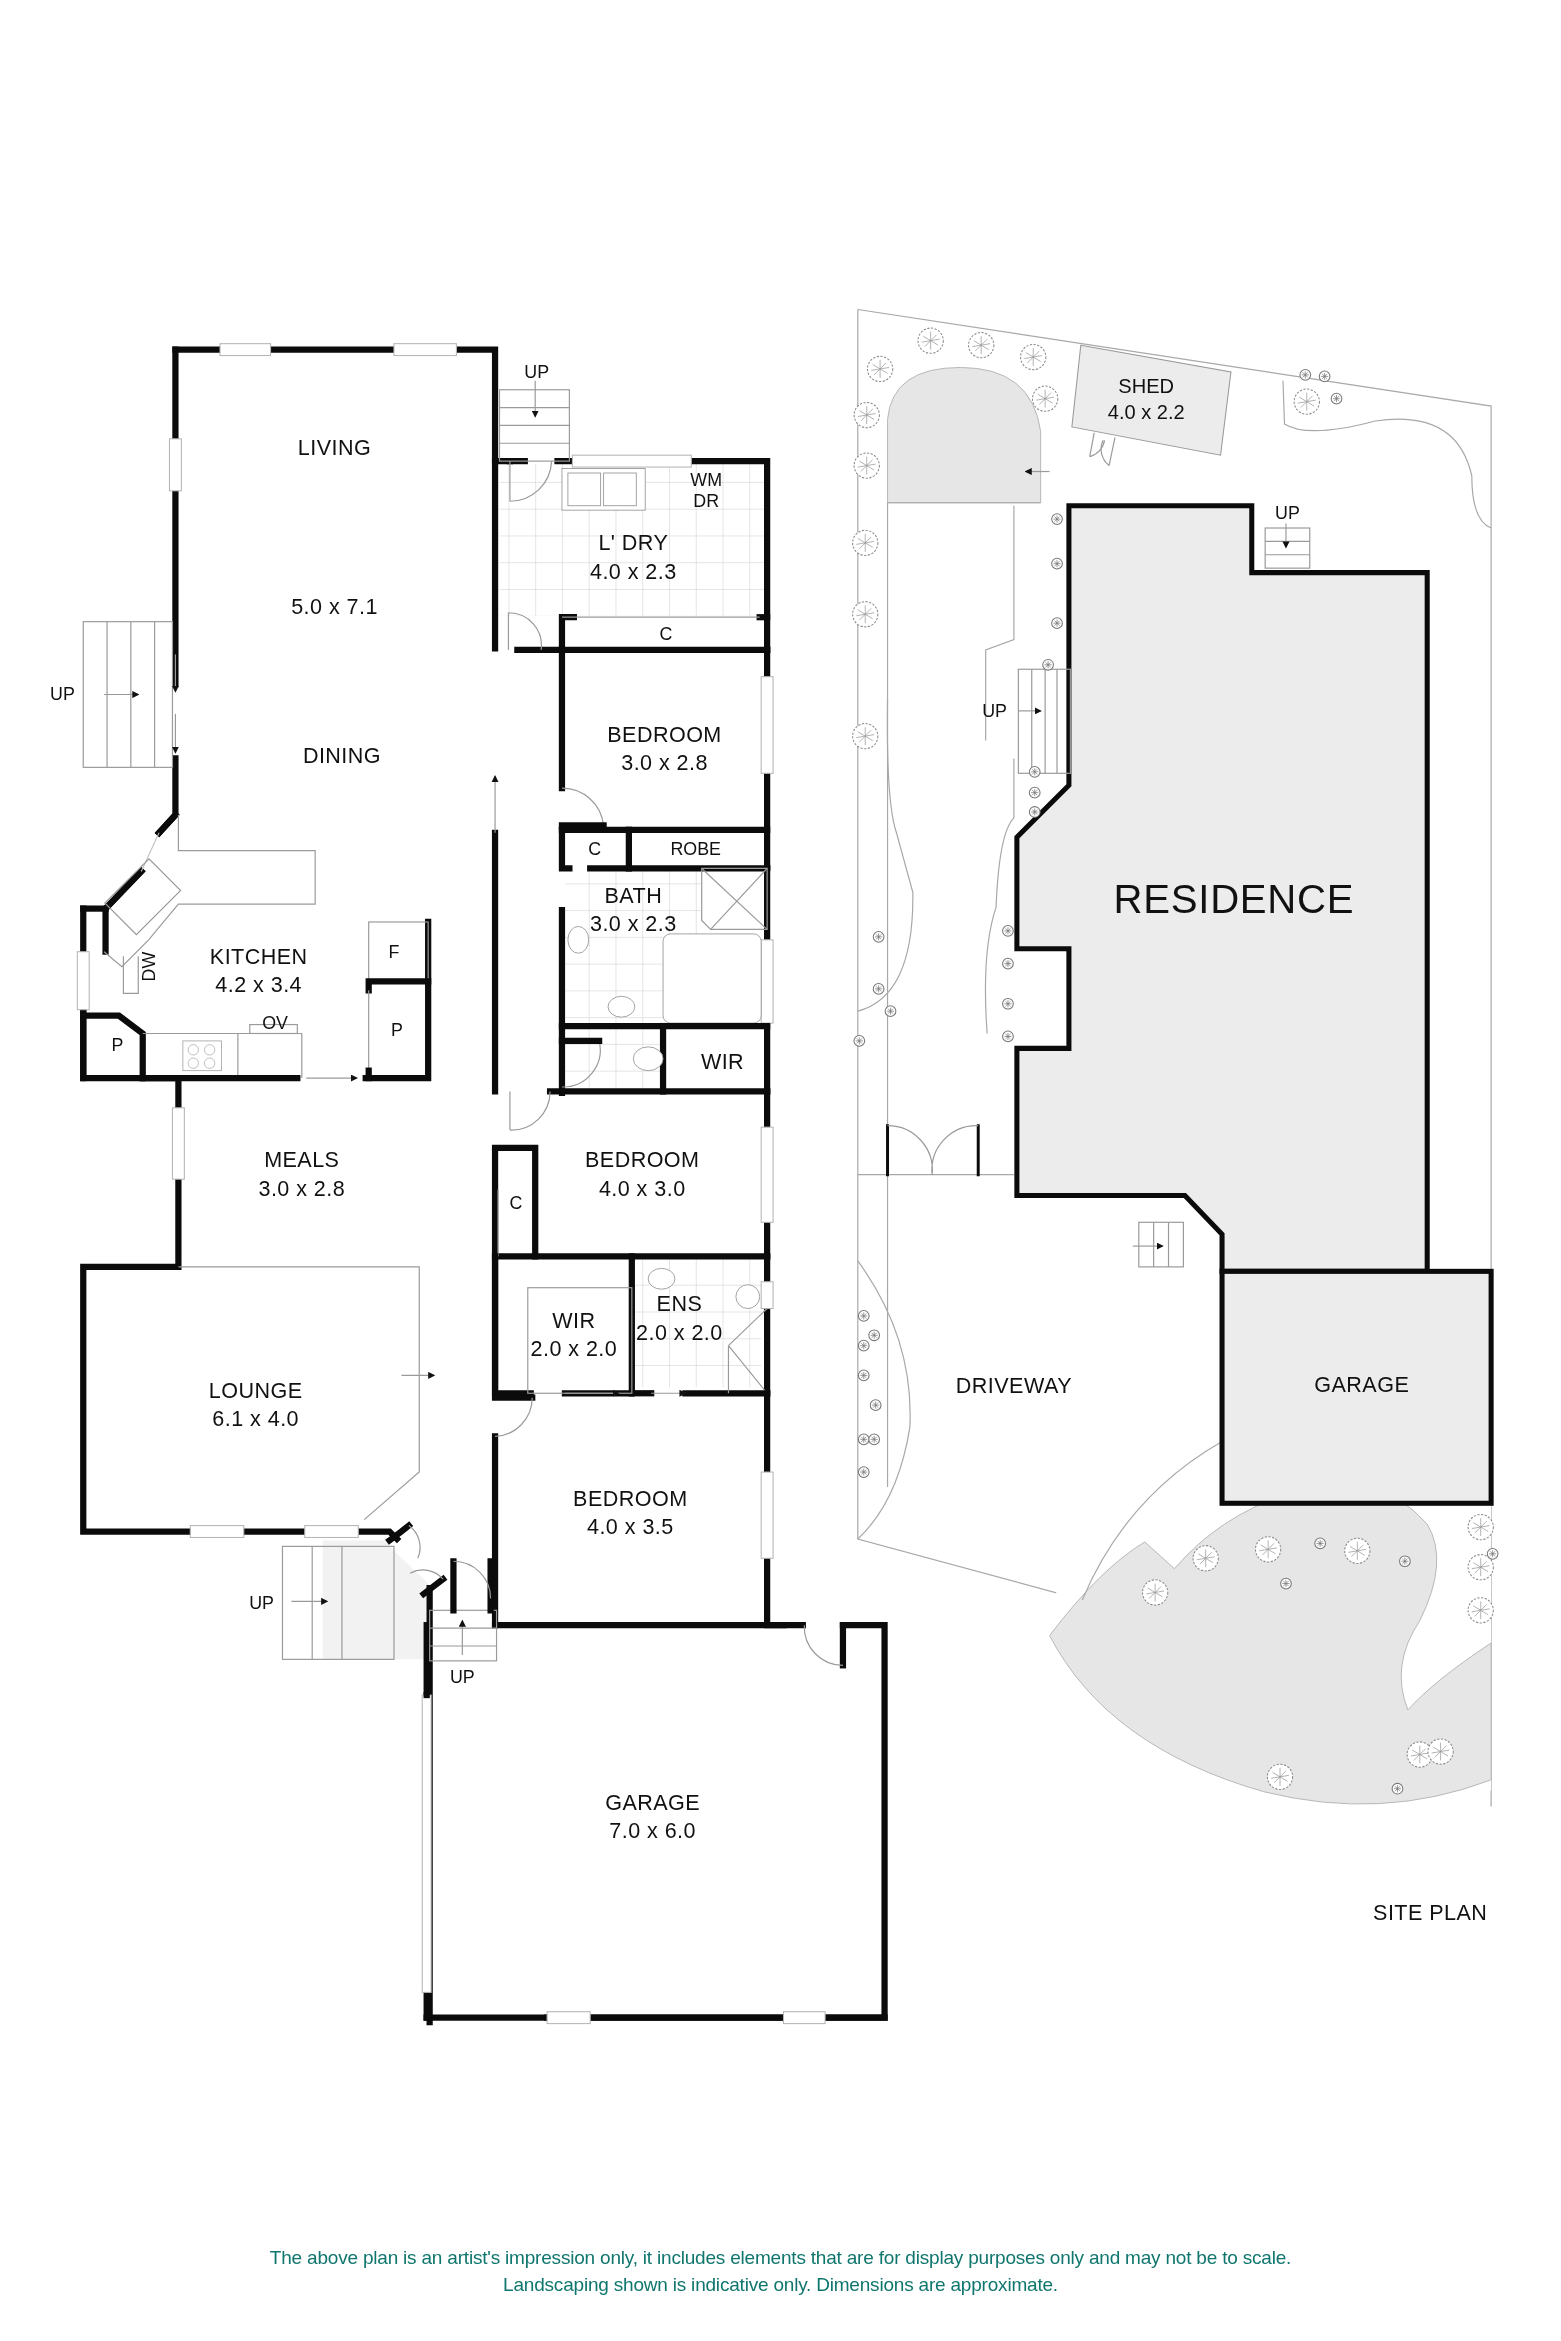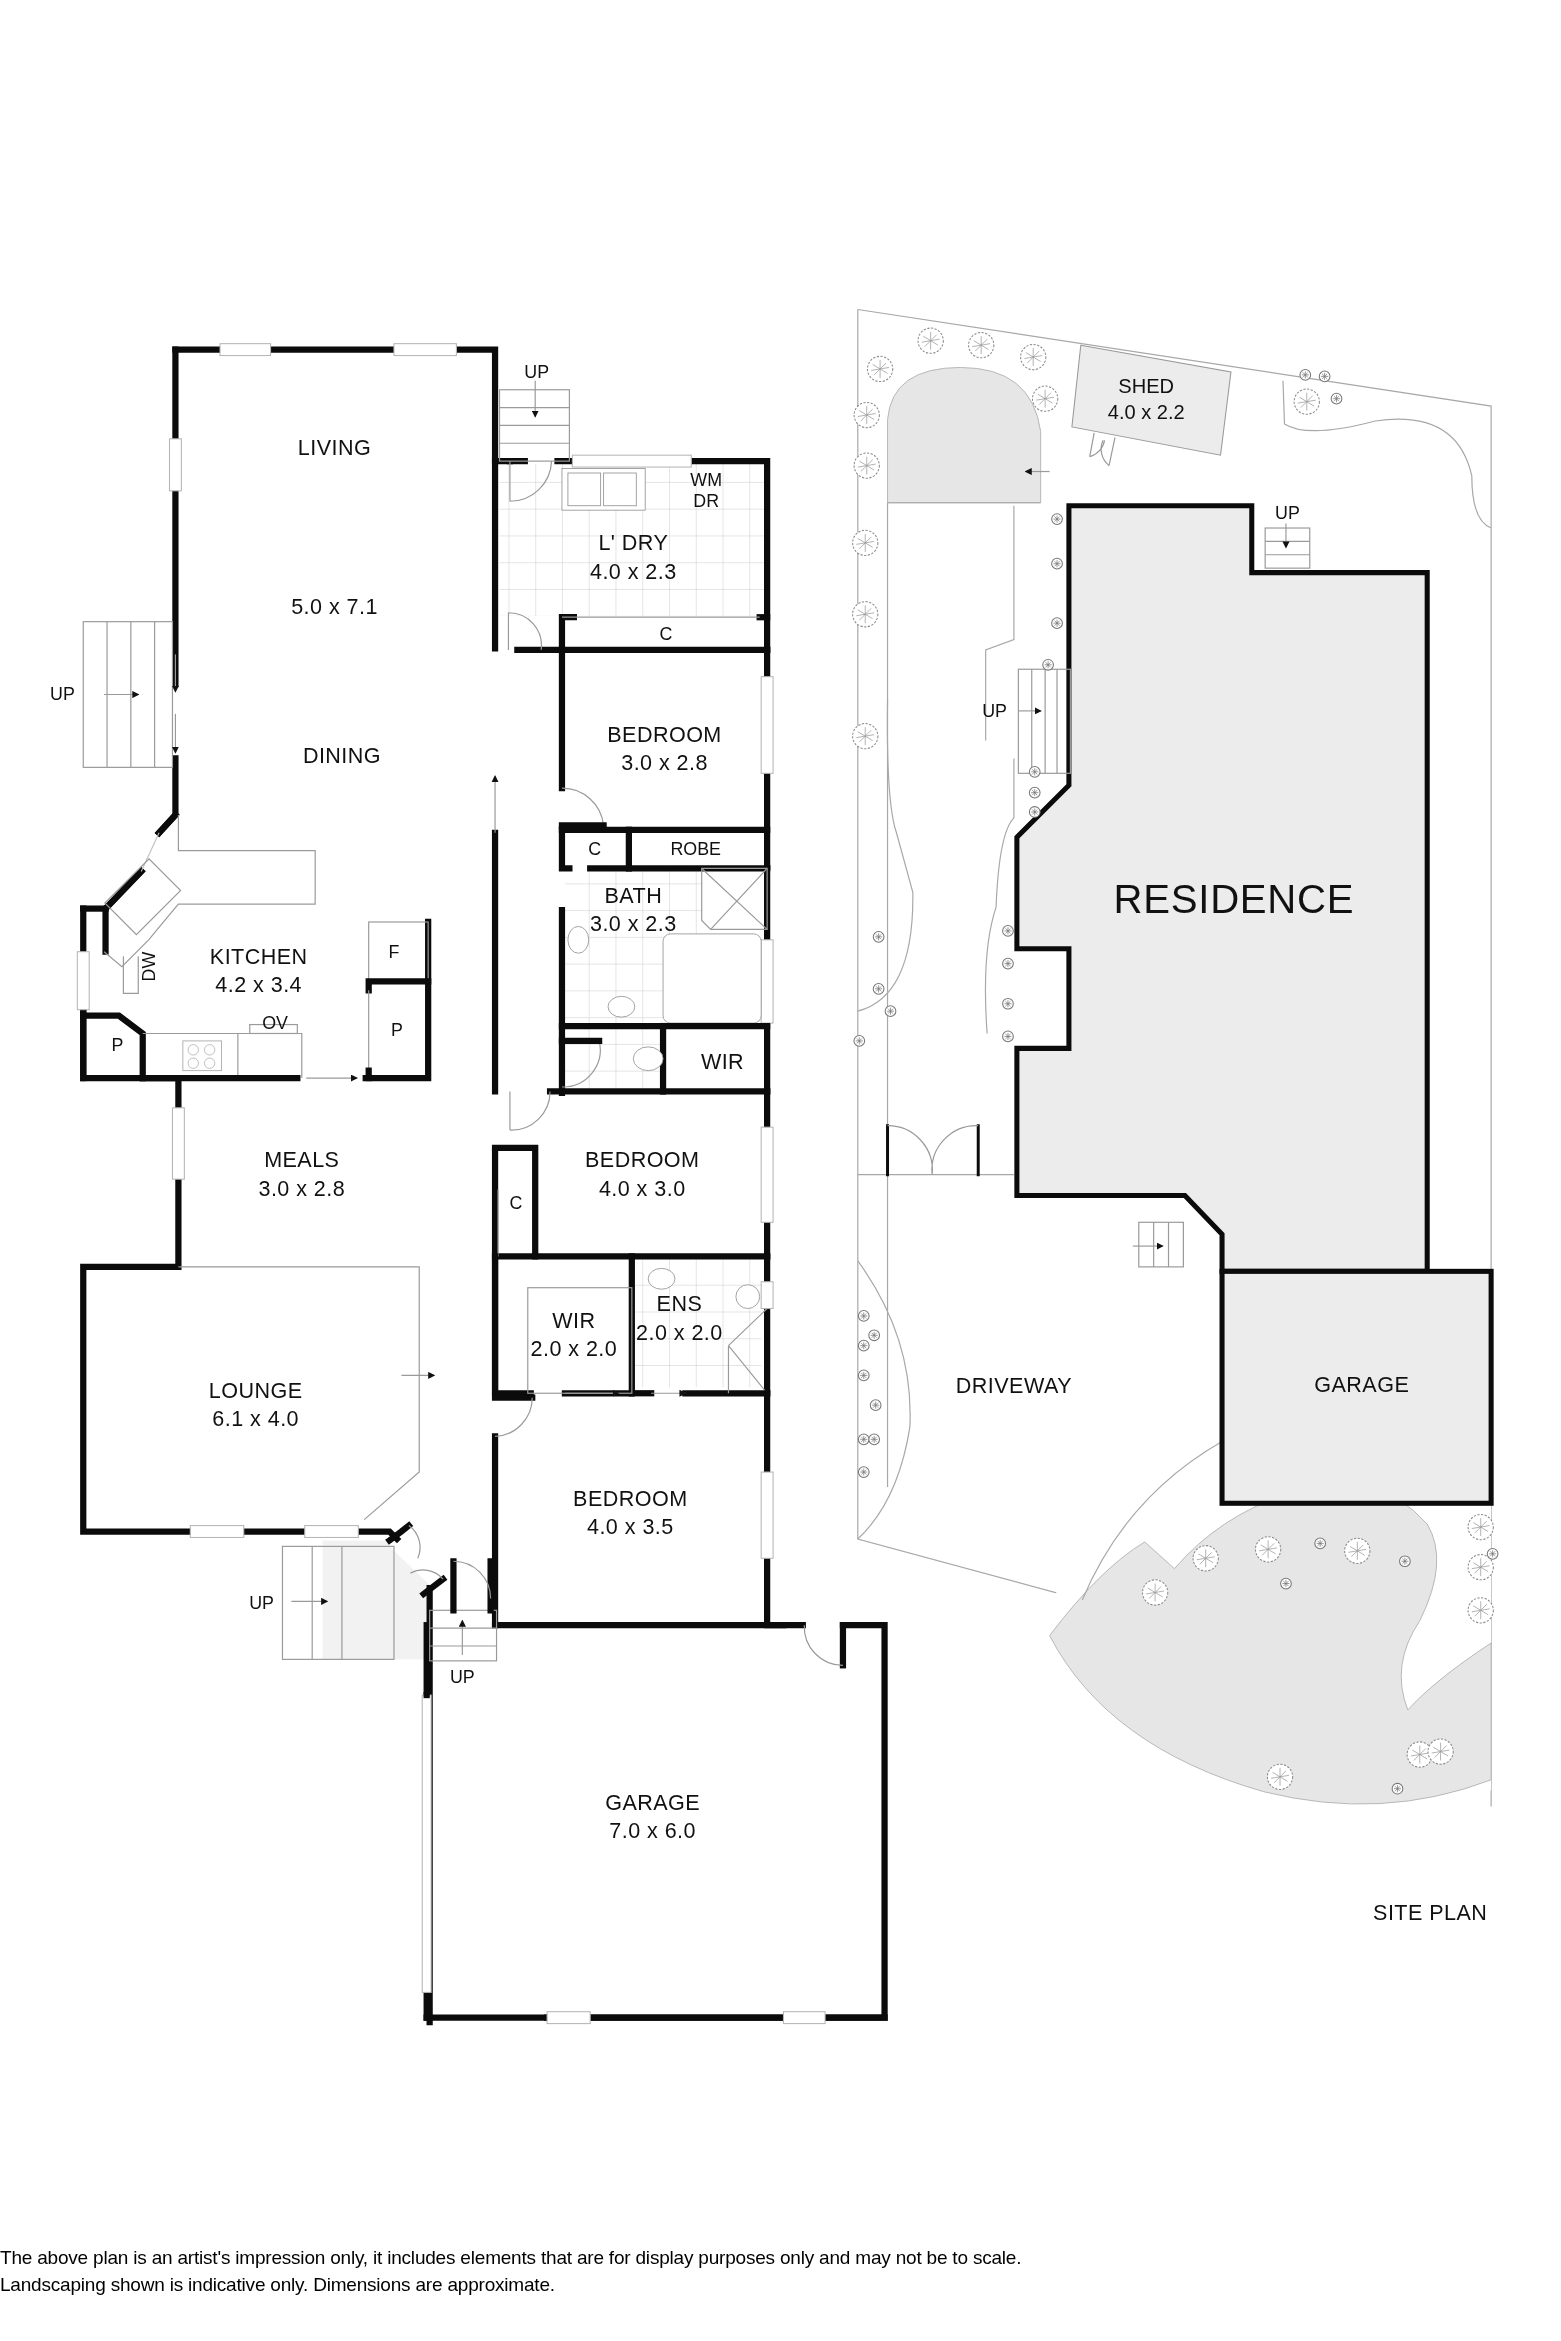--- a/index.html
+++ b/index.html
@@ -7,22 +7,22 @@
   #plan { position:absolute; left:0; top:0; width:1561px; height:2342px; }
   svg text { font-family: "Liberation Sans", "DejaVu Sans", sans-serif; fill:#111; }
   .wall { stroke:#0b0b0b; stroke-width:4.2; fill:none; stroke-linecap:square; stroke-linejoin:miter; }
   .thin { stroke:#9a9a9a; stroke-width:0.8; fill:none; }
   .thin2 { stroke:#bdbdbd; stroke-width:0.7; fill:none; }
   .win { stroke:#b5b5b5; stroke-width:0.7; fill:#ffffff; }
   .site-line { stroke:#a8a8a8; stroke-width:0.8; fill:none; }
   .lbl { font-size:14.5px; text-anchor:middle; letter-spacing:0.3px; }
   .lbl-sm { font-size:12px; text-anchor:middle; }
   .lbl-big { font-size:27px; text-anchor:middle; letter-spacing:0.5px; }
-  .disclaimer { position:absolute; left:0; width:1561px; 
-    font-family:"Liberation Sans", sans-serif; font-size:19px; color:#000000; letter-spacing:-0.2px; }
+  .disclaimer { position:absolute; left:0; width:1561px; text-align:center;
+    font-family:"Liberation Sans", sans-serif; font-size:19px; color:#0f766e; letter-spacing:-0.2px; }
 </style>
 </head>
 <body>
 
 <svg id="plan" viewBox="0 0 1050 1575" xmlns="http://www.w3.org/2000/svg">
   <defs>
     <pattern id="tile" width="18" height="18" patternUnits="userSpaceOnUse">
       <path d="M18 0 L0 0 0 18" fill="none" stroke="#c6c6c6" stroke-width="0.6"></path>
     </pattern>
     <g id="tree-big">

